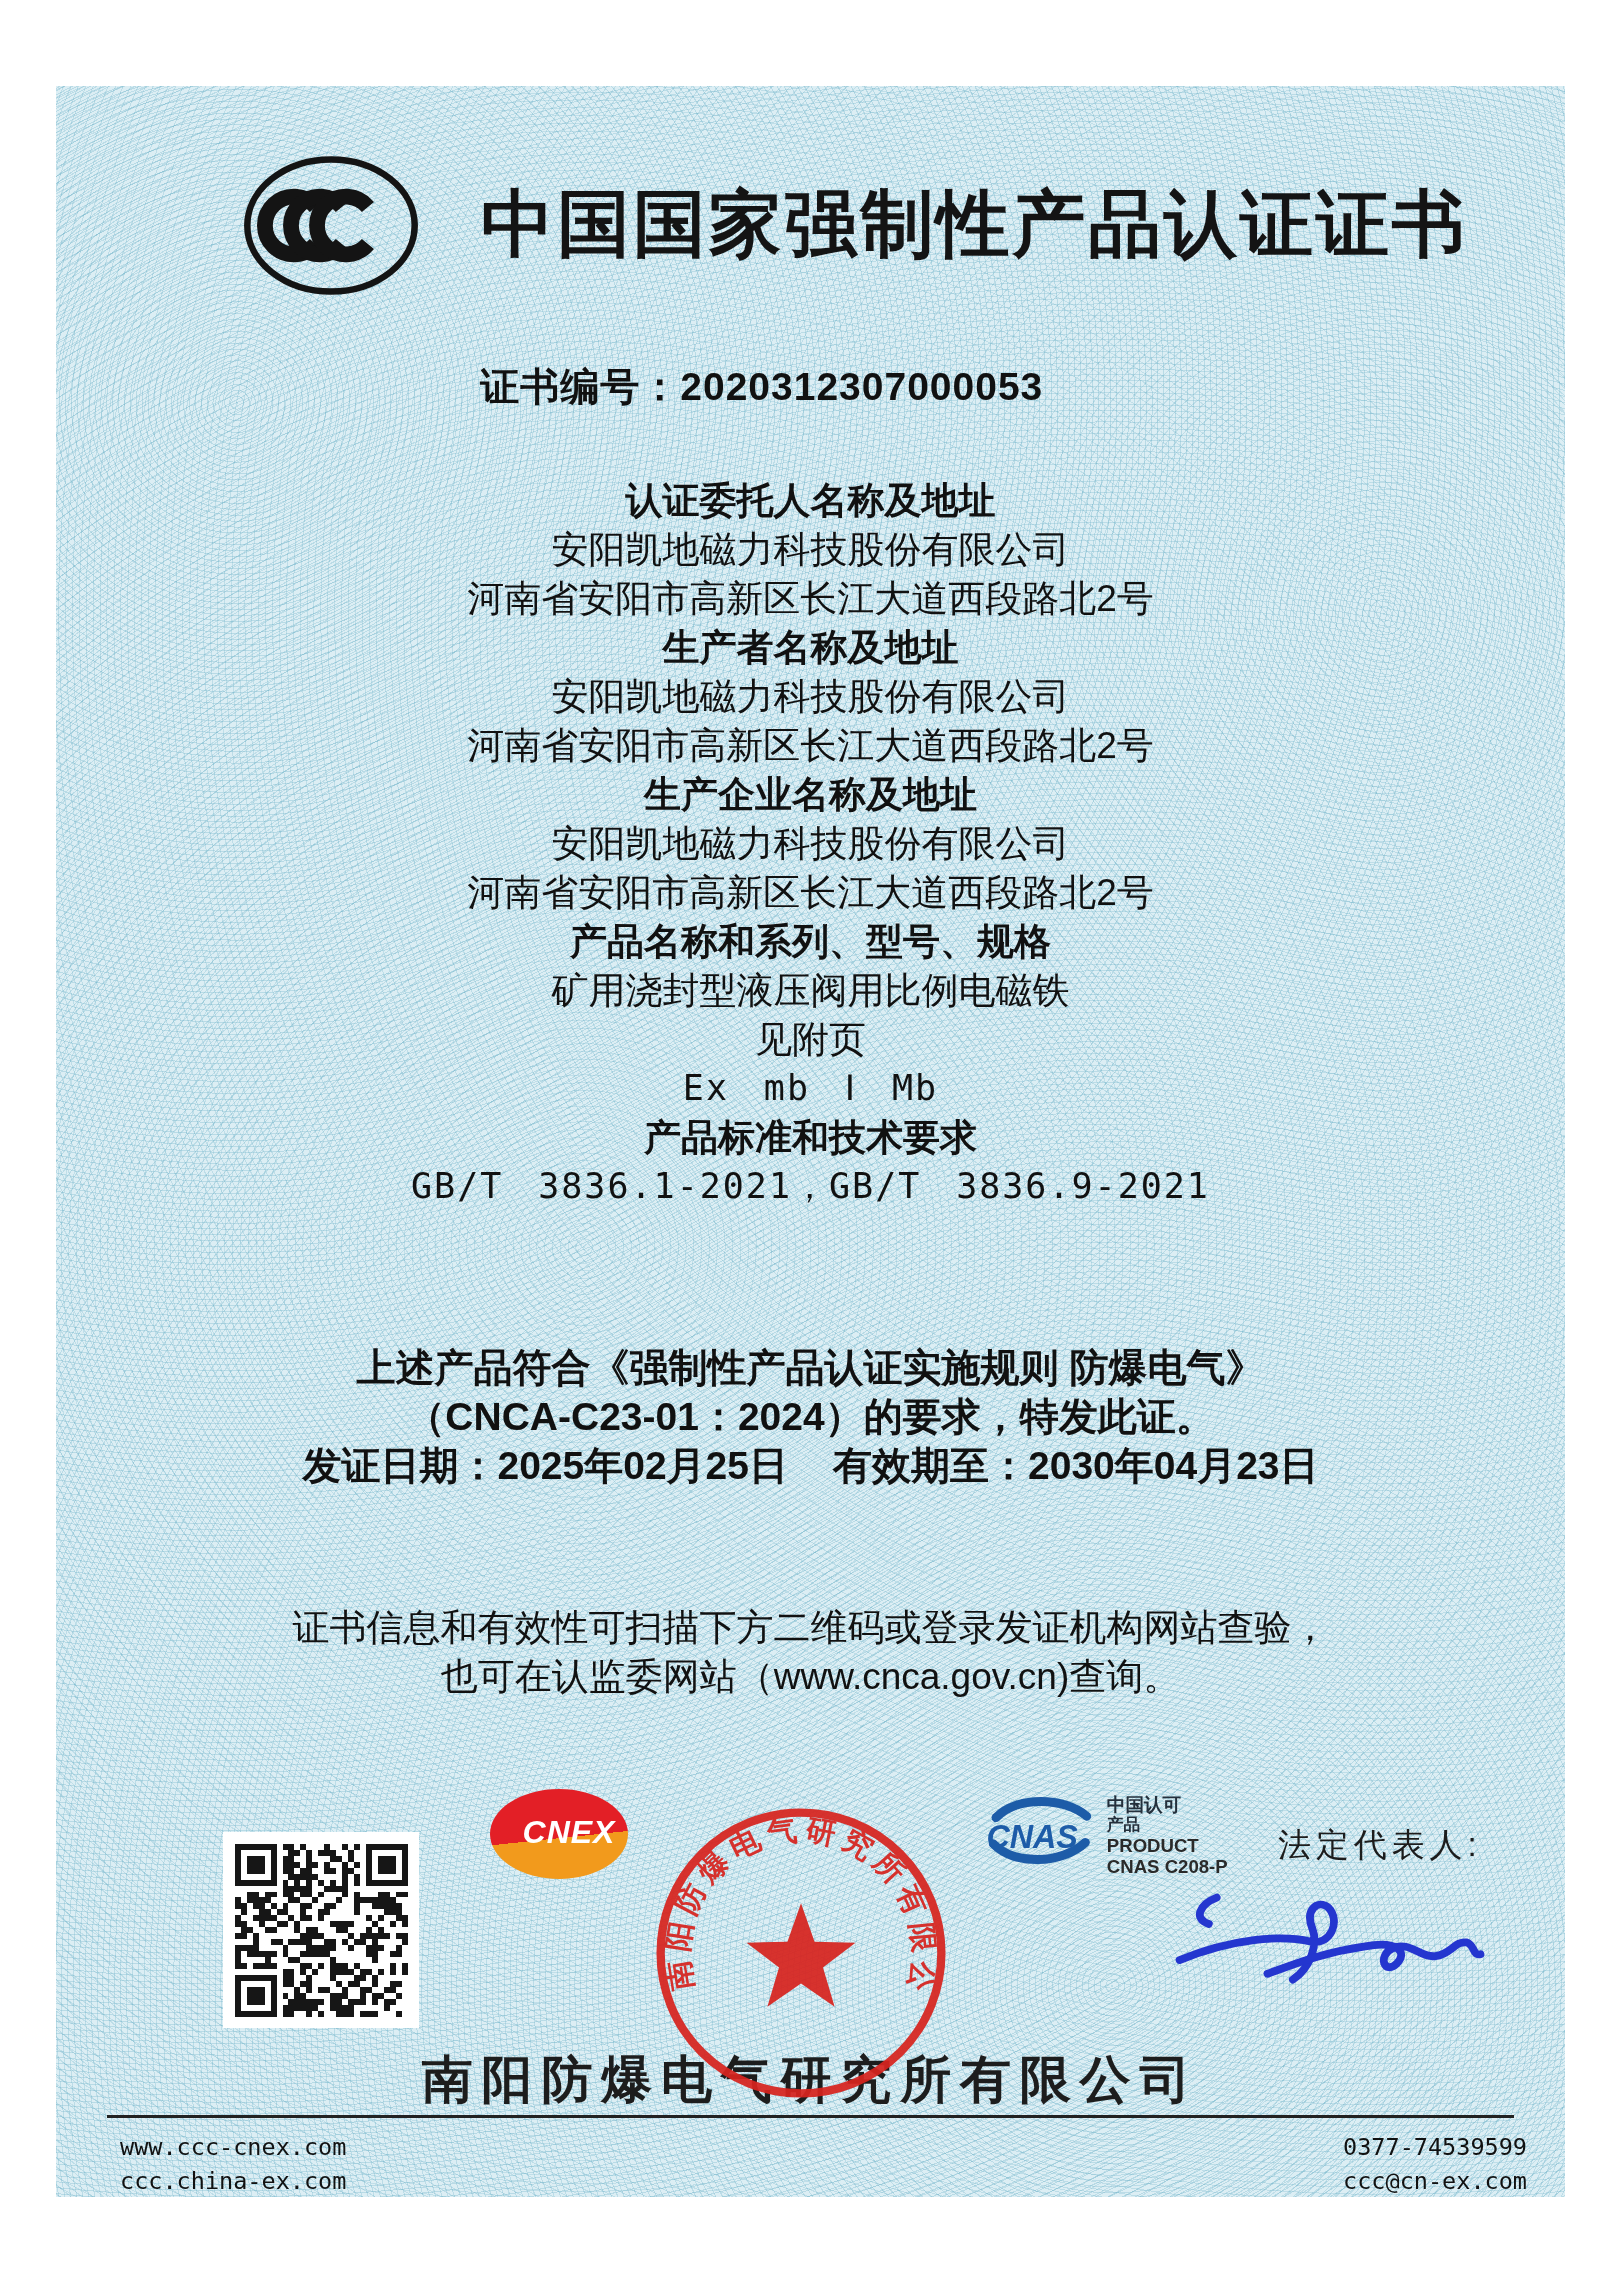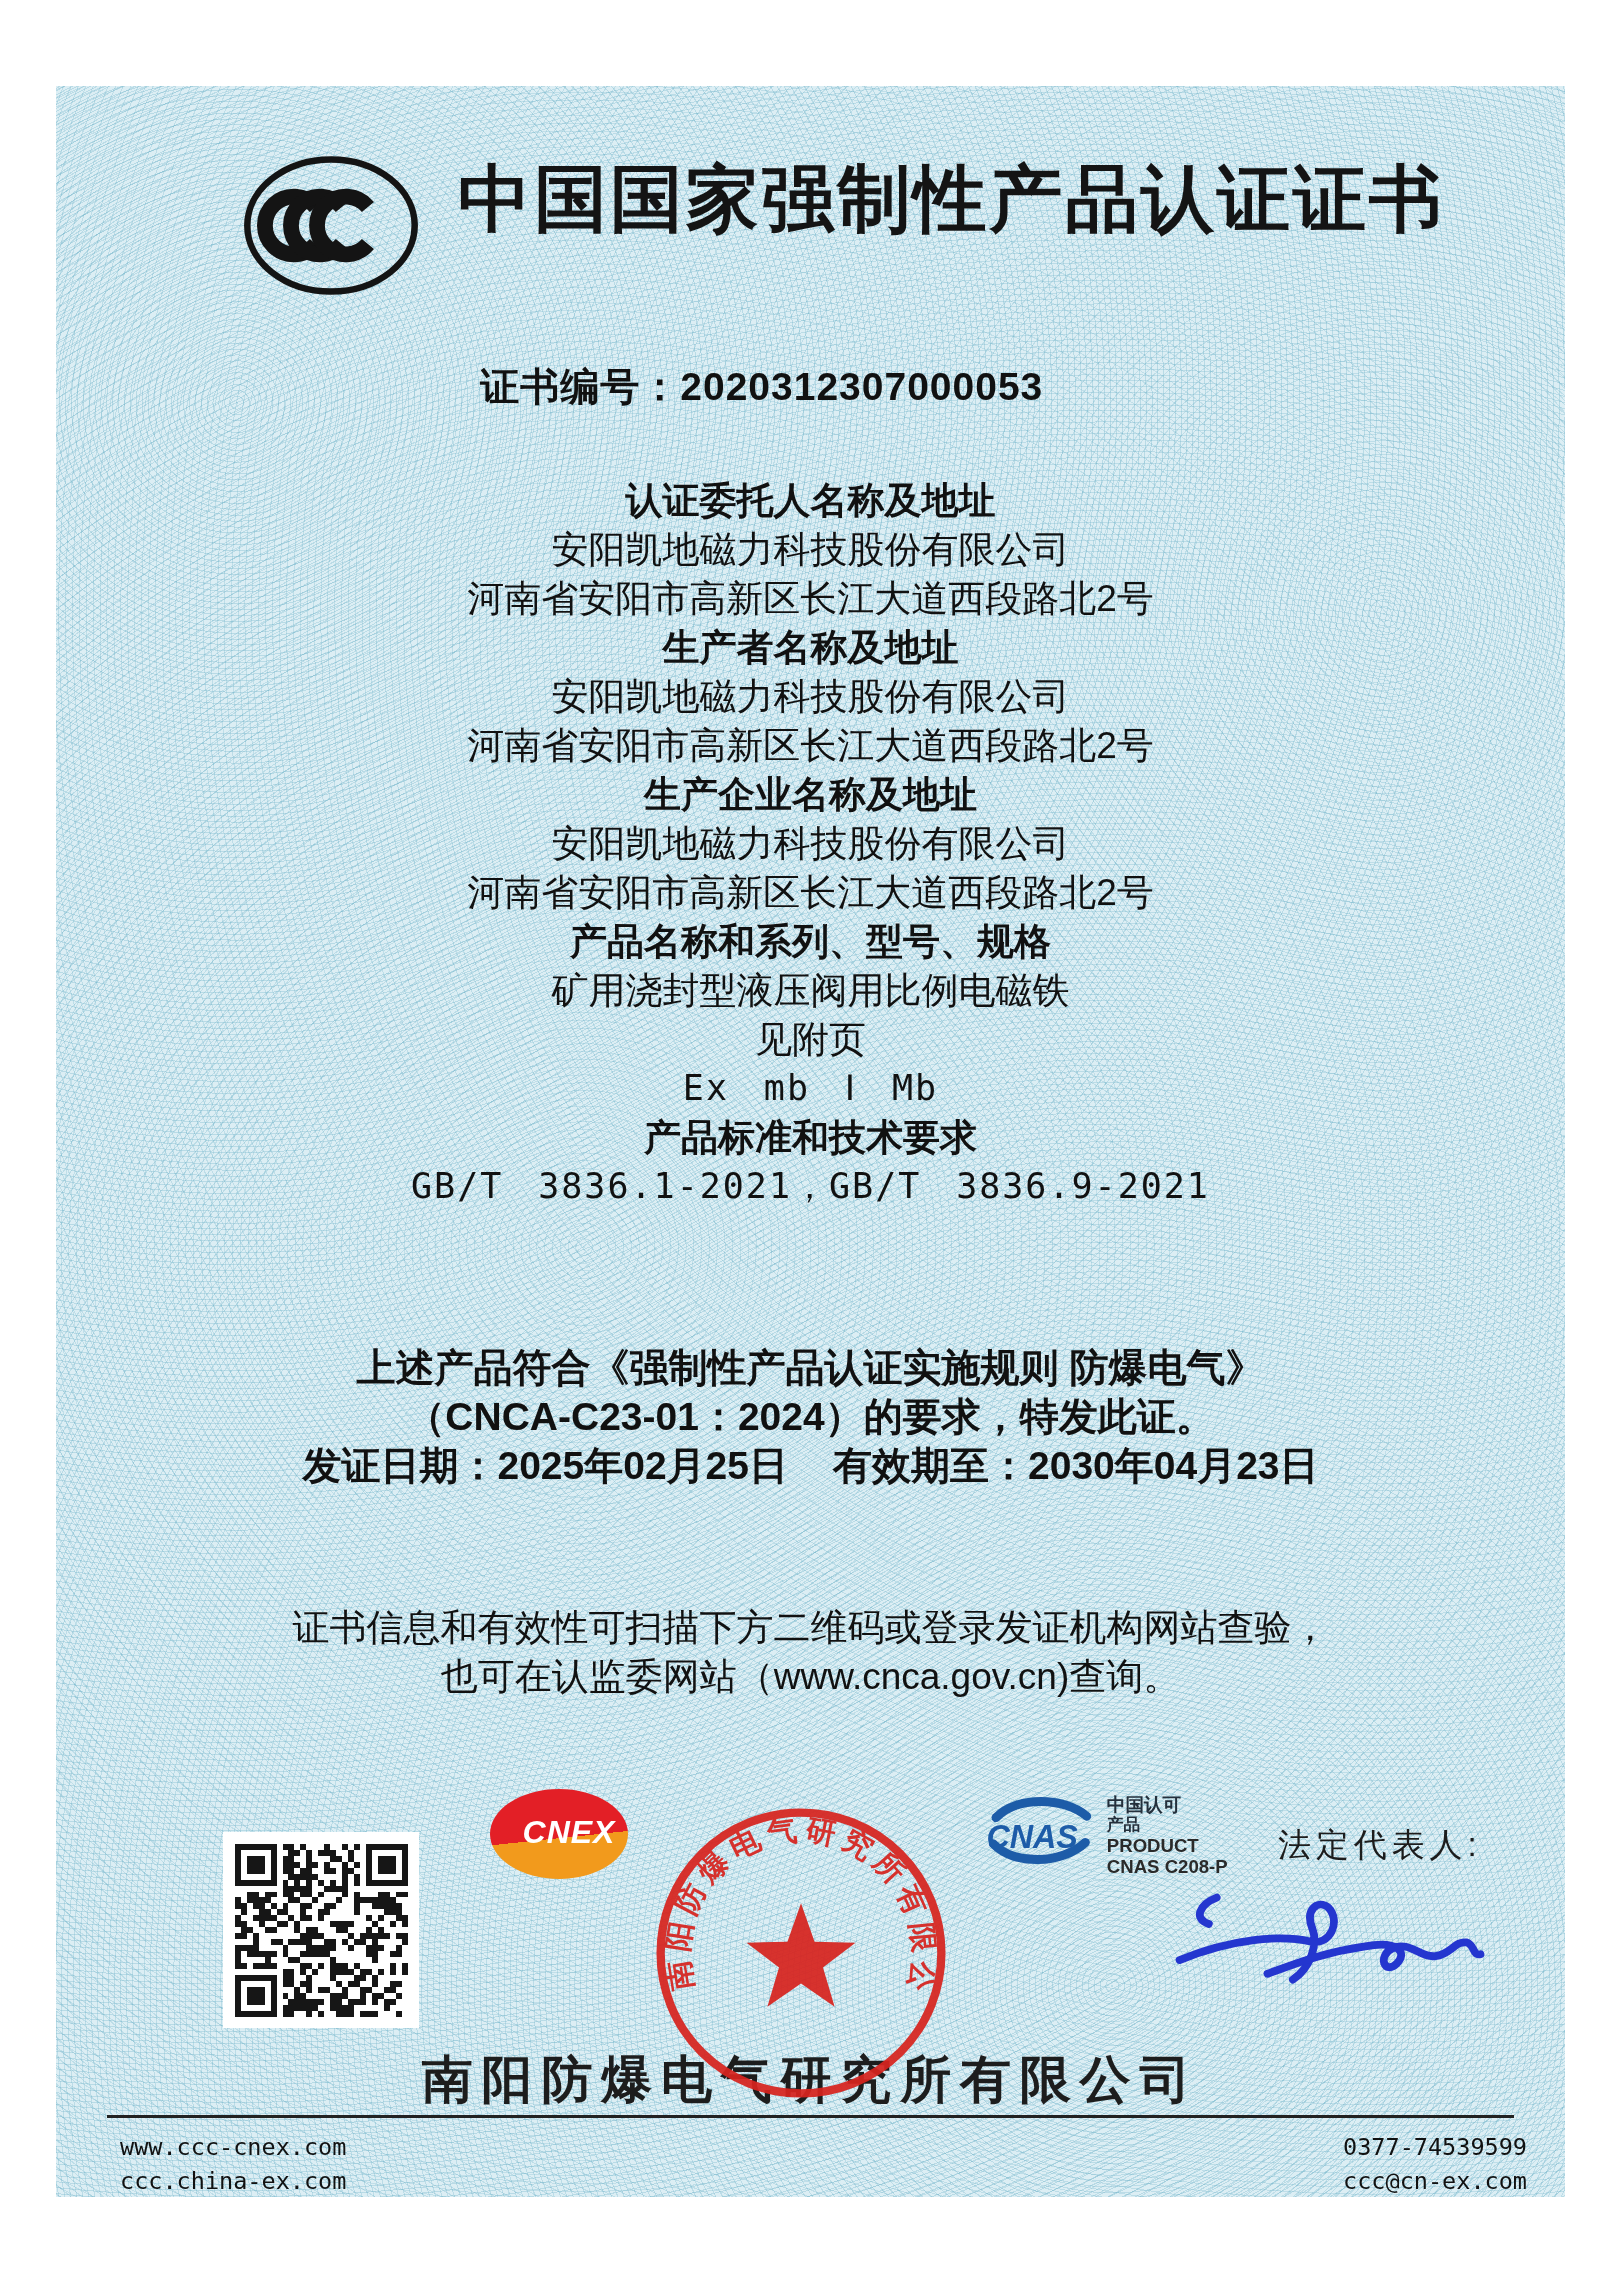--- a/index.html
+++ b/index.html
@@ -7,21 +7,21 @@
   .page{position:relative;width:1620px;height:2292px;background:#fff;overflow:hidden;
         font-family:"Liberation Sans","DejaVu Sans",sans-serif;color:#111;}
   .paper{position:absolute;left:56px;top:86px;width:1509px;height:2111px;
     background-color:#dceef4;
     background-image:
       repeating-radial-gradient(circle at 12% 15%, rgba(110,178,200,.33) 0 1px, rgba(255,255,255,0) 1px 5.9px),
       repeating-radial-gradient(circle at 88% 25%, rgba(110,178,200,.28) 0 1px, rgba(255,255,255,0) 1px 6.9px),
       repeating-radial-gradient(circle at 35% 55%, rgba(110,178,200,.26) 0 1px, rgba(255,255,255,0) 1px 7.8px),
       repeating-radial-gradient(circle at 70% 90%, rgba(110,178,200,.30) 0 1px, rgba(255,255,255,0) 1px 5.9px);
   }
-  .header{position:absolute;top:65px;left:182px;display:flex;gap:34px;}
+  .header{position:absolute;top:65px;left:182px;display:flex;align-items:center;gap:57px;}
   .ccc-logo{width:186px;height:149px;flex:0 0 auto;}
   .cert-title{font-size:73px;font-weight:600;letter-spacing:2.9px;color:#141414;white-space:nowrap;}
   .cert-no{position:absolute;top:274px;left:9.8px;width:1392px;text-align:center;
            font-size:39px;font-weight:700;letter-spacing:1px;}
   .cert-no .num{font-family:"Liberation Sans","DejaVu Sans",sans-serif;}
   .sections{position:absolute;top:390px;left:0;right:0;text-align:center;}
   .sections div{height:49px;line-height:49px;font-size:37px;}
   .sec-h{font-weight:700;}
   .sec-l{font-weight:400;}
   .latin-line{font-family:"DejaVu Sans Mono","Liberation Mono",monospace;font-size:35px !important;

